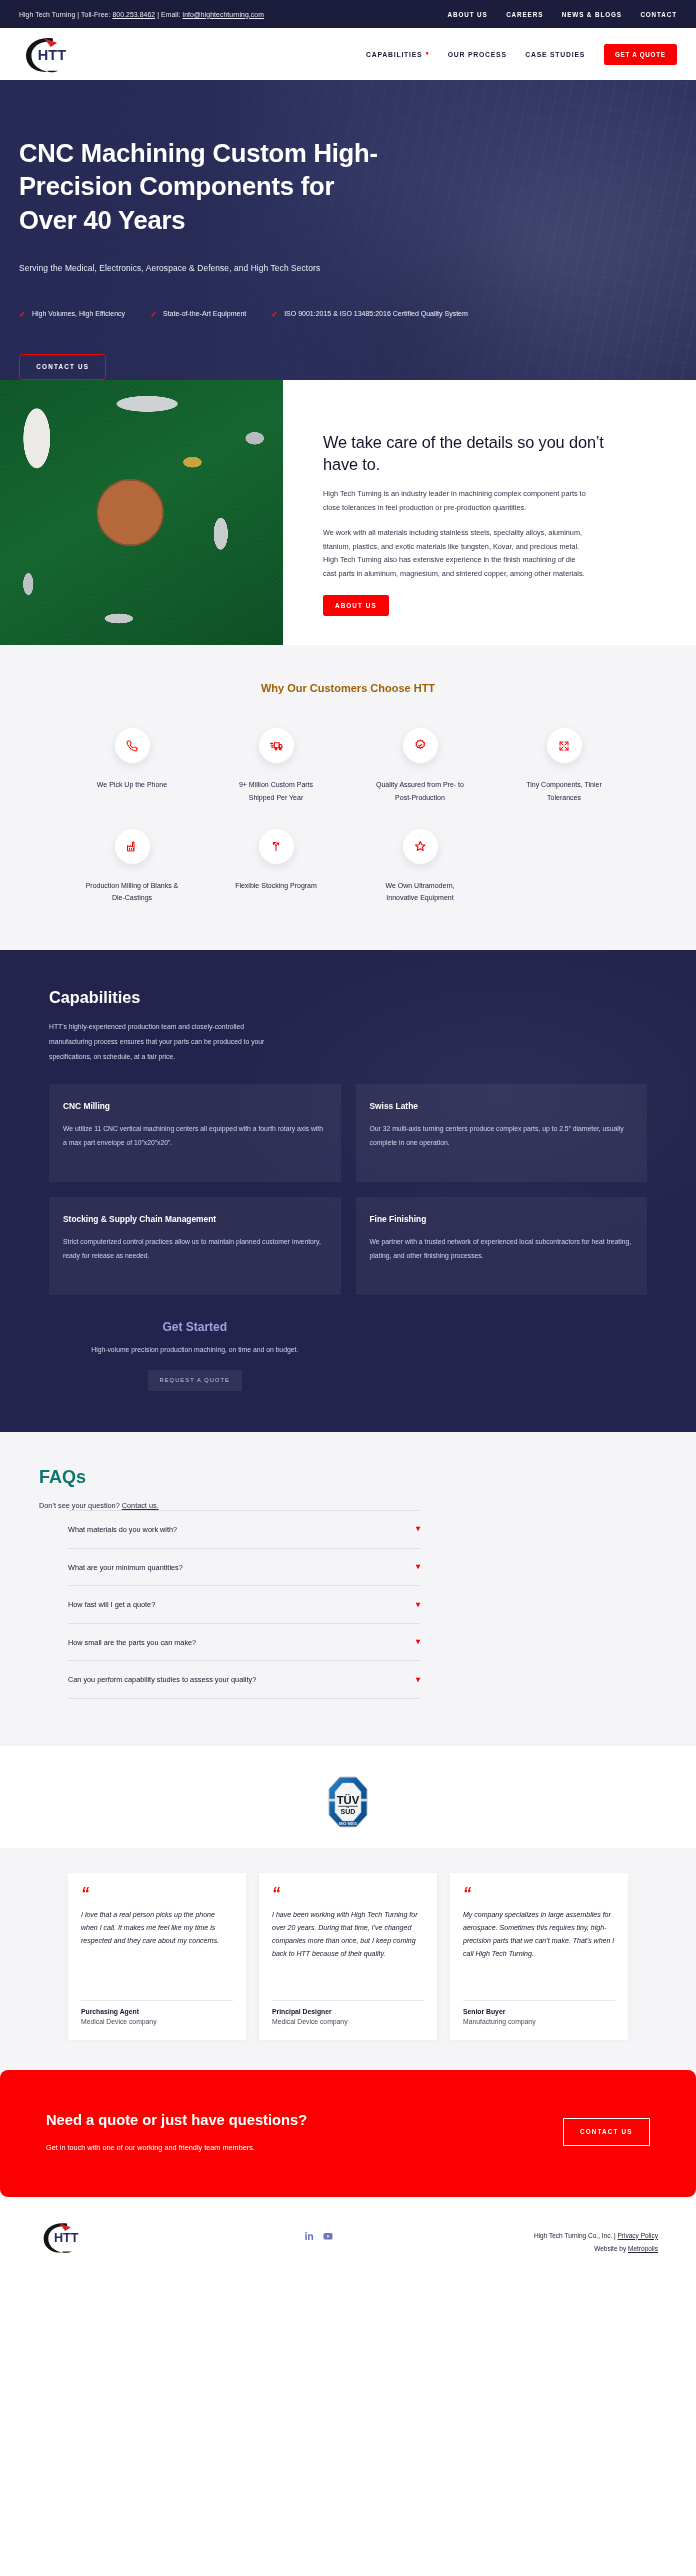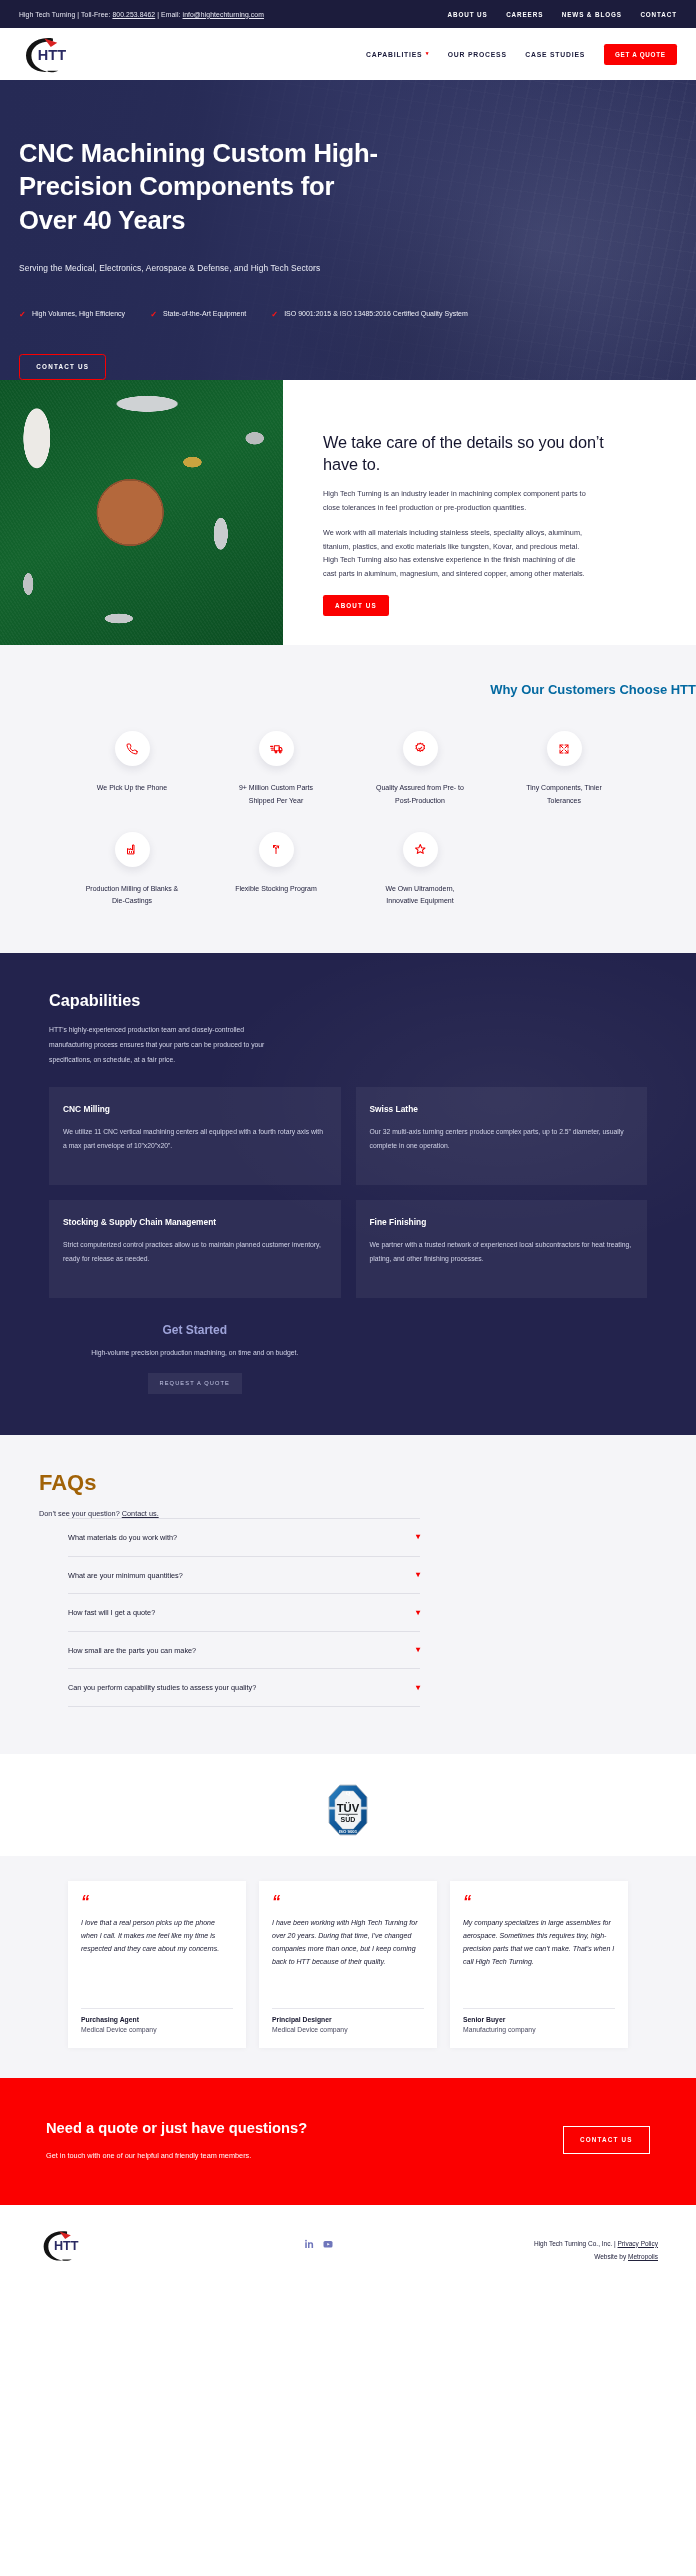--- a/index.html
+++ b/index.html
@@ -115,21 +115,21 @@
   .details-txt p { font-size:7.3px; line-height:1.85; color:#34344d; margin-top:12px; max-width:266px; }
   .btn-red {
     display:inline-block; margin-top:15px;
     background:#fb0000; color:#fff; border:none; border-radius:2.2px;
     padding:7px 12px; font-size:6.3px; letter-spacing:1.1px; font-weight:700;
     cursor:pointer; text-decoration:none; font-family:"Liberation Sans", sans-serif;
   }
 
   
   .why { background:#f5f5f8; padding:37px 0 45px; }
-  .why h2 { text-align:right; font-size:13px; font-weight:700; color:#0369a1; }
+  .why h2 { text-align:center; font-size:11px; font-weight:700; color:#a16207; }
   .why-grid {
     display:grid; grid-template-columns:repeat(4,1fr);
     row-gap:25px; margin-top:34px; width:576px; margin-left:auto; margin-right:auto;
   }
   .why-item { display:flex; flex-direction:column; align-items:center; }
   .why-bubble {
     width:35px; height:35px; border-radius:50%;
     background:#ffffff; box-shadow:0 3.3px 8.7px rgba(30,30,60,.10);
     display:flex; align-items:center; justify-content:center;
     margin-bottom:16.3px;
@@ -162,21 +162,21 @@
   .btn-ghost {
     display:inline-block; margin-top:14px;
     background:rgba(255,255,255,.07); color:#c4c7e6;
     border:none; padding:7.6px 12px; font-size:5.7px; letter-spacing:1.1px;
     cursor:pointer; font-family:"Liberation Sans", sans-serif;
   }
 
   
   .faq { background:#f5f5f8; padding:35px 0 47px; }
   .faq-in { width:381px; margin-left:39px; }
-  .faq h2 { font-size:22px; font-weight:700; color:#a16207; }
+  .faq h2 { font-size:18px; font-weight:700; color:#0f766e; }
   .faq-note { font-size:7.3px; color:#2b2b44; margin-top:13px; }
   .faq-note a { color:#2b2b44; }
   .faq-row {
     border-top:0.5px solid #dfdfe6;
     padding:14px 0 13.6px;
     display:flex; align-items:center; justify-content:space-between;
     cursor:pointer;
     margin-left:29px;
   }
   .faq-row:last-child { border-bottom:0.5px solid #dfdfe6; }
@@ -192,21 +192,21 @@
   .testi { background:#f5f5f8; padding:25px 0 30px; margin-top:18.5px; }
   .testi-grid { display:grid; grid-template-columns:repeat(3,1fr); gap:13px; width:560px; margin:0 auto; }
   .t-card { background:#ffffff; padding:14px 13px 15px; box-shadow:0 1.1px 5.4px rgba(30,30,60,.05); }
   .qmark { color:#fb0000; font-size:16.3px; font-weight:800; font-style:italic; line-height:.8; letter-spacing:-1.6px; }
   .t-body { font-size:7px; font-style:italic; line-height:1.85; color:#16162e; margin-top:8.7px; min-height:84px; }
   .t-sep { border-top:0.5px solid #e6e6ec; margin:6.5px 0 7.6px; }
   .t-role { font-size:6.8px; font-weight:700; color:#16162e; }
   .t-org { font-size:6.8px; color:#4a4a60; margin-top:2.7px; }
 
   
-  .cta { background:#fb0000; padding:42px 0 45px; }
+  .cta { background:#fb0000; padding:42px 0 45px;border-radius:8px; }
   .cta-in { width:604px; margin:0 auto; display:flex; align-items:center; justify-content:space-between; }
   .cta h2 { color:#ffffff; font-size:14.7px; font-weight:700; }
   .cta p { color:#ffffff; font-size:7.3px; margin-top:15px; }
   .btn-outline {
     border:1.1px solid #ffffff; color:#ffffff; background:transparent;
     padding:9.2px 16.3px; font-size:6.3px; letter-spacing:1.2px; font-weight:600;
     cursor:pointer; text-decoration:none; font-family:"Liberation Sans", sans-serif;
   }
 
   
@@ -485,21 +485,21 @@
       <div class="t-org">Manufacturing company</div>
     </div>
 
   </div>
 </section>
 
 <section class="cta">
   <div class="cta-in">
     <div>
       <h2>Need a quote or just have questions?</h2>
-      <p>Get in touch with one of our helpful and friendly team members.</p>
+      <p>Get in touch with one of our working and friendly team members.</p>
     </div>
     <a href="#" class="btn-outline">CONTACT US</a>
   </div>
 </section>
 
 <footer class="footer">
   <div class="footer-in">
     <a href="#" class="f-logo">
       <svg width="60" height="38" viewBox="0 0 128 78">
         <path d="M62 10 C30 6 12 24 12 42 C12 62 30 74 52 72 C34 68 22 58 22 42 C22 26 38 14 62 16 Z" fill="#141414"></path>

